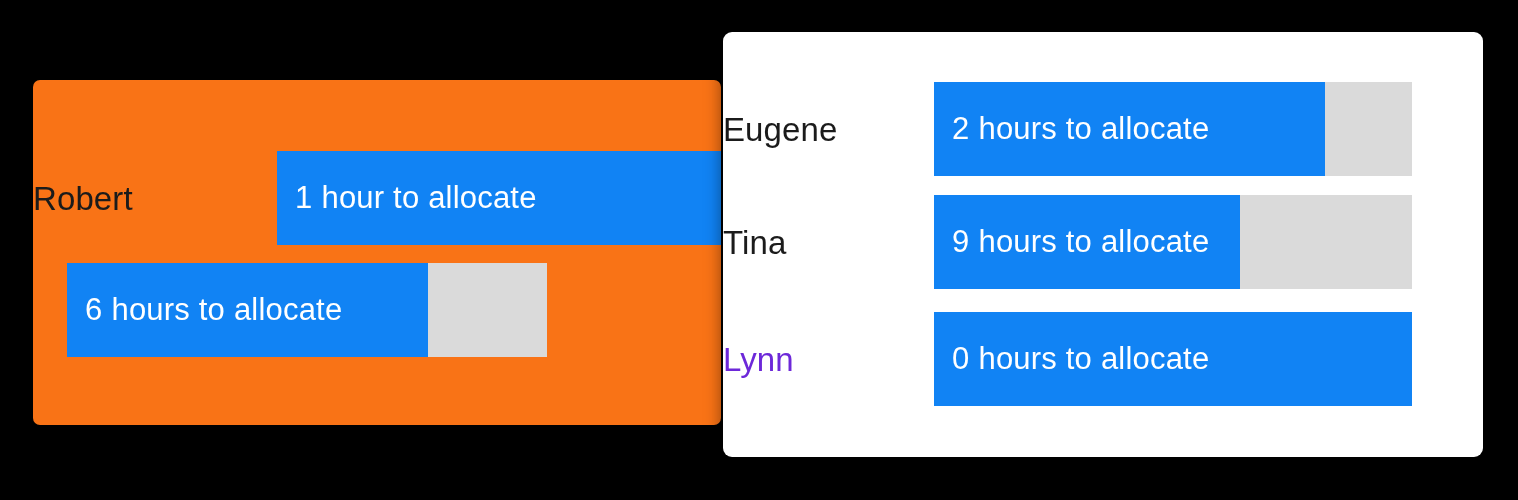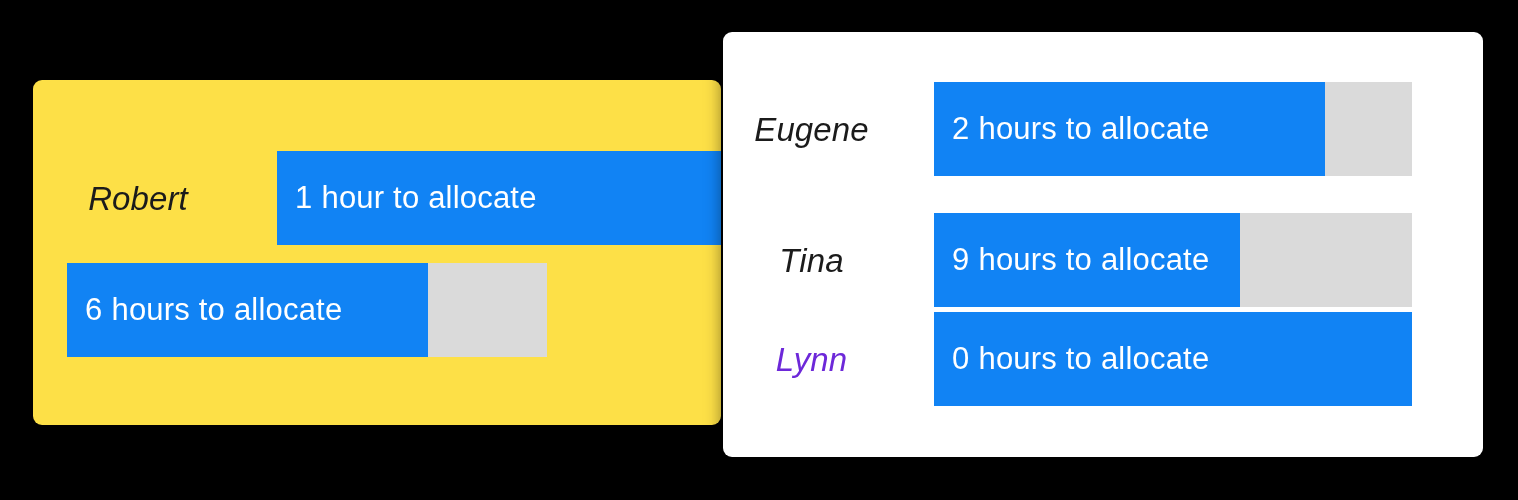--- a/index.html
+++ b/index.html
@@ -53,26 +53,25 @@
     width: 100%;
     height: 100%;
   }
   .row {
     position: absolute;
     display: flex;
     align-items: center;
   }
   .name {
     flex: 0 0 auto;
-    text-align: center;
+    text-align: left;
     color: #1b1b1b;
     font-weight: 400;
     white-space: nowrap;
     letter-spacing: 0.1px;
-    font-style: italic;
   }
   .track {
     position: relative;
     flex: 0 0 auto;
     background: #dadada;
     overflow: hidden;
   }
   .fill {
     position: absolute;
     left: 0;
@@ -130,29 +129,29 @@
   #card-right .track {
     margin-left: 34px;
     width: 478px;
     height: 94px;
   }
   #card-right .bar-label {
     font-size: 31px;
     padding-left: 18px;
   }
   #card-right #row-eugene { top: 50px;  height: 94px; }
-  #card-right #row-tina   { top: 181px; height: 94px; }
+  #card-right #row-tina   { top: 163px; height: 94px; }
   #card-right #row-lynn   { top: 280px; height: 94px; }
 </style>
 </head>
 <body>
 
 <div id="stage" style="background: rgb(0, 0, 0);">
 
-  <div class="card" id="card-left" style="background: #fde047;">
+  <div class="card" id="card-left" style="background: #f97316; border-radius: 7px;">
     <div class="rows">
 
       <div class="row" id="row-robert">
         <div class="name" style="color: rgb(27, 27, 27);">Robert</div>
         <div class="track" style="background: rgb(218, 218, 218);">
           <div class="fill" id="fill-robert" style="background: rgb(17, 131, 244); width: 94.5%;"></div>
           <div class="bar-label" style="color: rgb(255, 255, 255);">
             <span class="num">1</span>
             <span class="txt">hour to allocate</span>
           </div>

